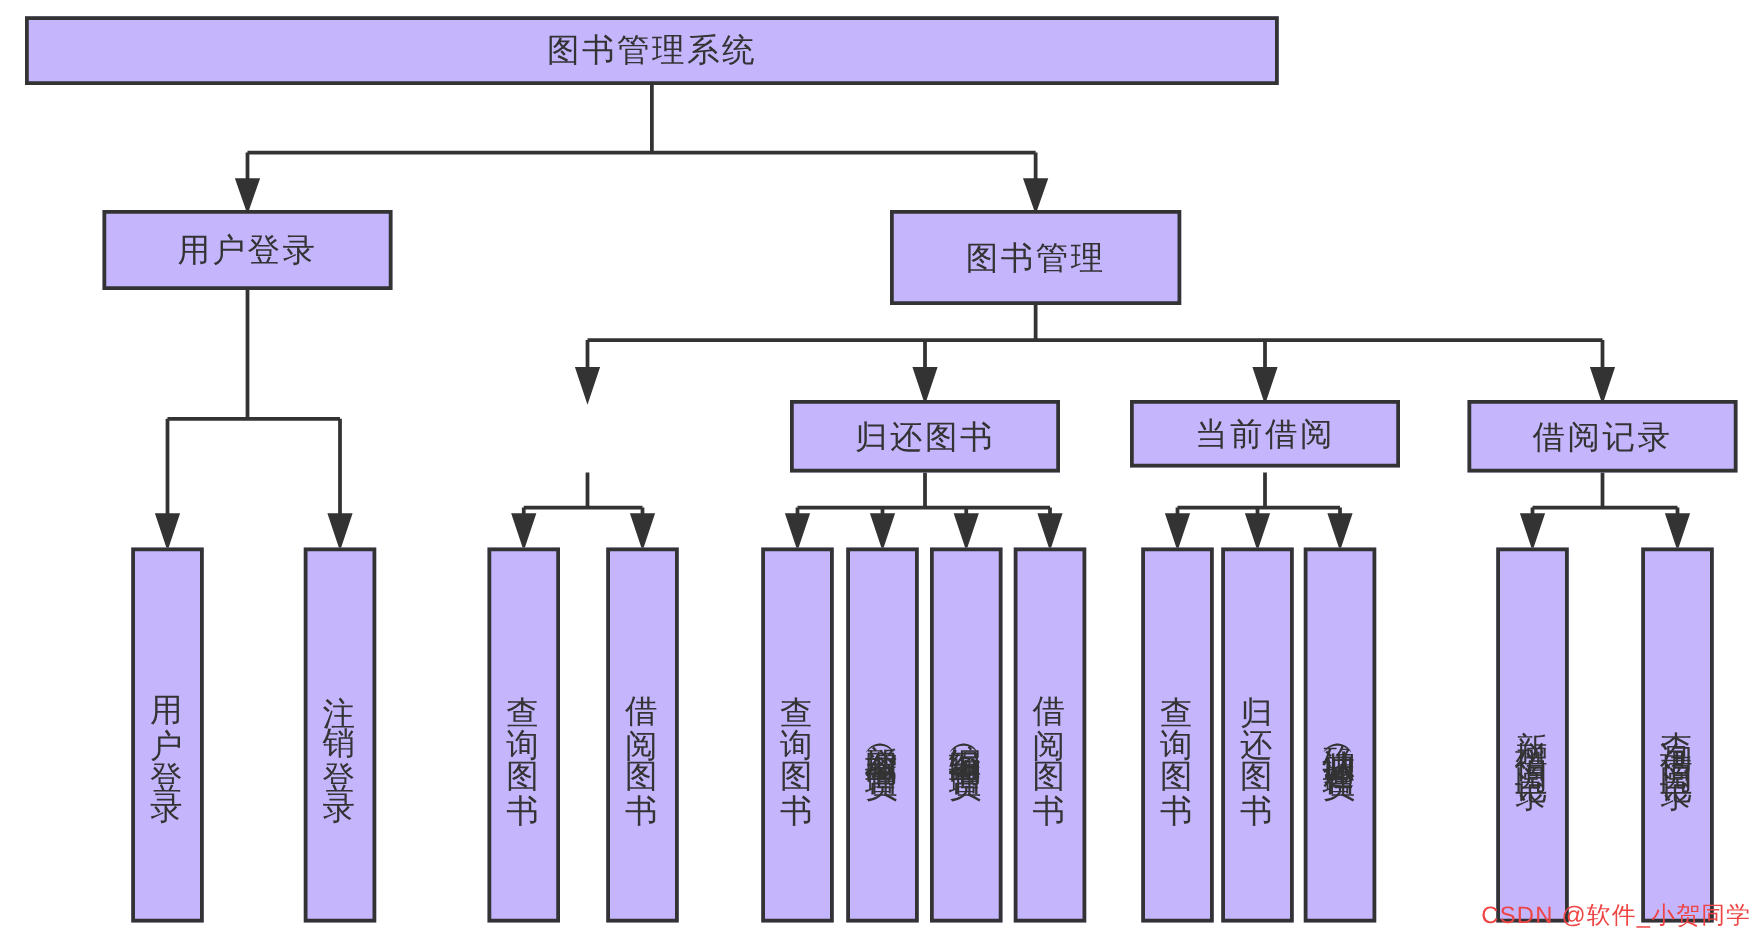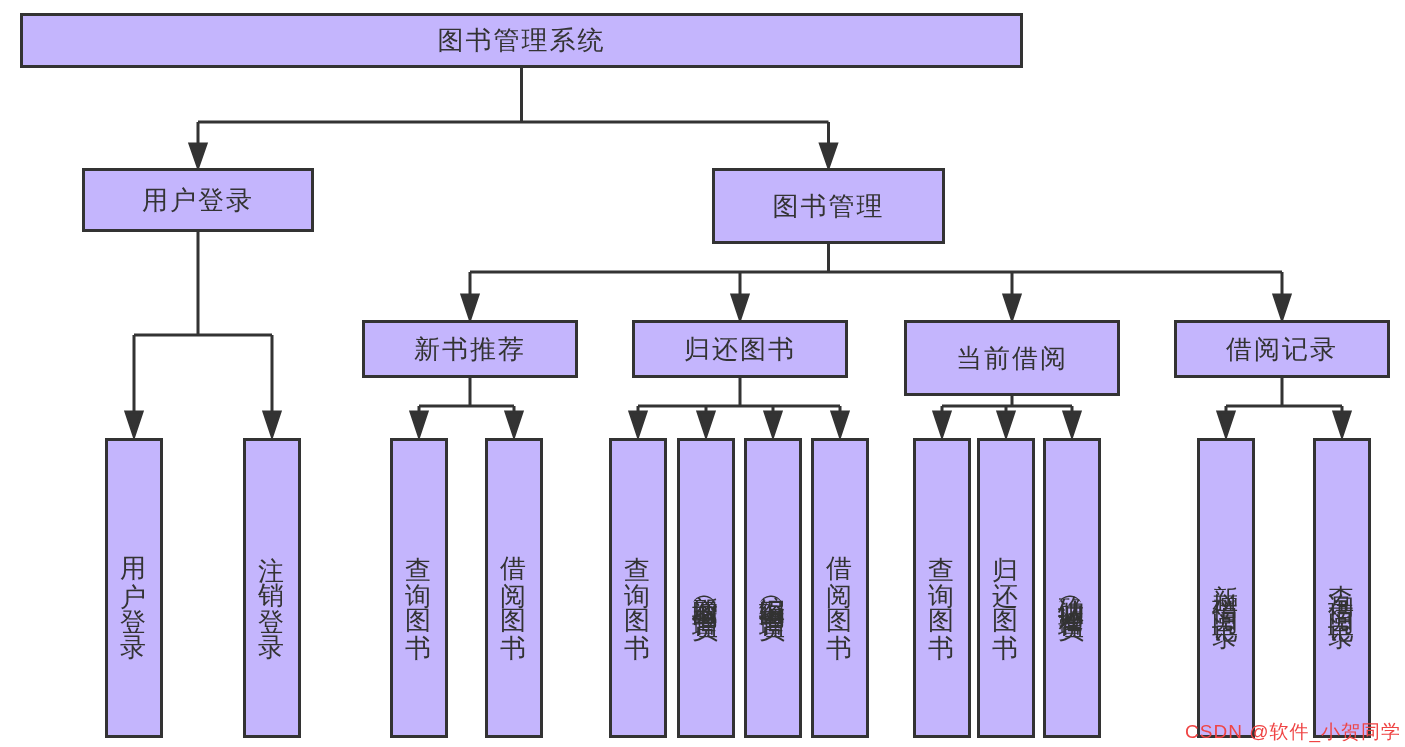--- a/index.html
+++ b/index.html
@@ -40,21 +40,21 @@
   .ls-wide  { letter-spacing: 26px; }
   .ls-mid   { letter-spacing: 8px;  }
   .ls-tight { letter-spacing: 3px;  }
 
   
   .n-root           { left: 20px;   top: 13px;  width: 1003px; height: 55px; }
   .n-user-login     { left: 82px;   top: 168px; width: 232px;  height: 64px; }
   .n-book-mgmt      { left: 712px;  top: 168px; width: 233px;  height: 76px; }
   .n-new-book-rec   { left: 362px;  top: 320px; width: 216px;  height: 58px; }
   .n-book-borrow    { left: 632px;  top: 320px; width: 216px;  height: 58px; }
-  .n-current-borrow { left: 904px;  top: 320px; width: 216px;  height: 76px; }
+  .n-current-borrow { left: 904px;  top: 320px; width: 216px;  height: 54px; }
   .n-borrow-record  { left: 1174px; top: 320px; width: 216px;  height: 58px; }
 
   
   .l-user-login { left: 105px; }
   .l-logout     { left: 243px; }
   .l-nb-query   { left: 390px; }
   .l-nb-borrow  { left: 485px; }
   .l-bb-query   { left: 609px; }
   .l-bb-add     { left: 677px; }
   .l-bb-edit    { left: 744px; }
@@ -131,21 +131,20 @@
         <polygon points="1334,412 1350,412 1342,436"></polygon>
       </g>
     </g>
   </svg>
 
   <div class="box n-root">图书管理系统</div>
 
   <div class="box n-user-login">用户登录</div>
   <div class="box n-book-mgmt">图书管理</div>
 
-  <div class="box n-new-book-rec">新书推荐</div>
   <div class="box n-book-borrow">归还图书</div>
   <div class="box n-current-borrow">当前借阅</div>
   <div class="box n-borrow-record">借阅记录</div>
 
   <div class="box vbox ls-wide l-user-login">用户登录</div>
   <div class="box vbox ls-wide l-logout">注销登录</div>
 
   <div class="box vbox ls-wide l-nb-query">查询图书</div>
   <div class="box vbox ls-wide l-nb-borrow">借阅图书</div>
 

